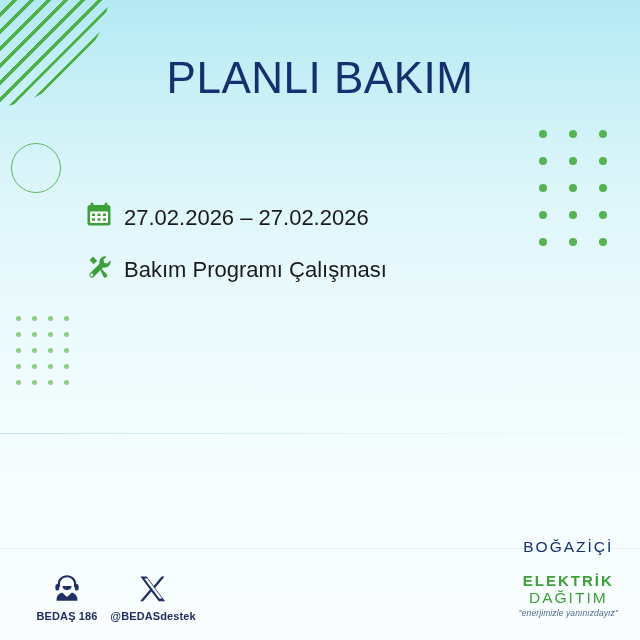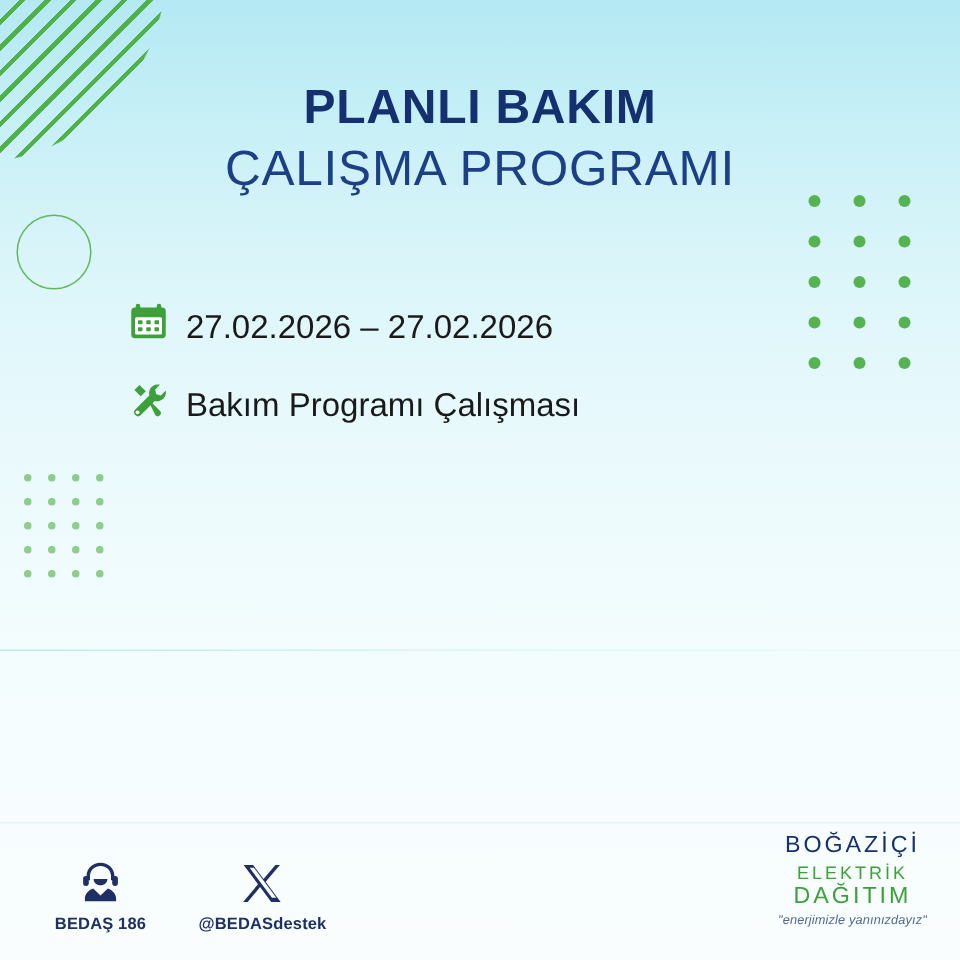--- a/index.html
+++ b/index.html
@@ -75,22 +75,22 @@
     background: linear-gradient(90deg, rgba(150,216,226,.55), rgba(180,226,234,.30) 55%, rgba(200,232,238,.15));
   }
   .divider2 {
     position:absolute; left:0; right:0; top:548px; height:1px;
     background: rgba(186,228,236,.35);
   }
 
   
   .header { position:absolute; left:0; right:0; top:55px; text-align:center; }
   .title-main {
-    font-size:32px;
-    font-weight:bold;
+    font-size:44px;
+    font-weight:normal;
     letter-spacing:.5px;
     color:#15306f;
     line-height:1.05;
   }
   .title-sub {
     margin-top:5px;
     font-size:33px;
     font-weight:normal;
     letter-spacing:.5px;
     color:#1c3f86;
@@ -106,35 +106,35 @@
     color:#1a1a1a;
     line-height:1.45;
     padding-top:2px;
   }
   .row-loc { margin-bottom:0; }
   .row-loc .ico { padding-top:4px; }
   .row-loc .txt { font-size:17.5px; line-height:1.52; }
 
   
   .footer { position:absolute; left:0; right:0; bottom:14px; height:76px; }
-  .contacts { position:absolute; left:24px; bottom:4px; display:flex; gap:22px; }
+  .contacts { position:absolute; left:24px; bottom:4px; display:flex; }
   .contact { width:86px; text-align:center; }
   .contact .cico { height:36px; display:flex; align-items:flex-end; justify-content:center; }
   .contact .clabel {
     margin-top:6px;
     font-size:11px;
     font-weight:bold;
     color:#1f2f63;
     letter-spacing:.1px;
     white-space:nowrap;
   }
 
   .brand { position:absolute; right:22px; bottom:8px; text-align:center; line-height:1.05; }
   .brand .b1 { font-size:15.5px; font-weight:normal; letter-spacing:2.0px; color:#17306d; }
-  .brand .b2 { font-size:12px; font-weight:normal; letter-spacing:2.0px; color:#3ea03a; margin-top:4px; }
+  .brand .b2 { font-size:15px; font-weight:bold; letter-spacing:2.0px; color:#3ea03a; margin-top:18px; }
   .brand .b3 { font-size:15.5px; font-weight:normal; letter-spacing:2.0px; color:#3ea03a; margin-top:1px; }
   .brand .b4 { font-size:8.5px; font-style:italic; color:#4e6a8f; margin-top:3px; letter-spacing:.1px; }
 </style>
 </head>
 <body>
 
 <div id="poster">
 
   <div class="stripes">
     <div class="mask"></div>
@@ -181,21 +181,20 @@
       <span></span>
       <span></span>
       <span></span>
   </div>
 
   <div class="divider"></div>
   <div class="divider2"></div>
 
   <div class="header">
     <div class="title-main">PLANLI BAKIM</div>
-    <div class="title-sub">ÇALIŞMA PROGRAMI</div>
   </div>
 
   <div class="info">
 
     <div class="row">
       <div class="ico">
         <svg width="26" height="26" viewBox="0 0 26 26" aria-hidden="true">
           <rect x="4.5" y="1.5" width="3" height="5.5" rx="1.5" fill="#3ea03a"></rect>
           <rect x="18.5" y="1.5" width="3" height="5.5" rx="1.5" fill="#3ea03a"></rect>
           <rect x="1.5" y="4" width="23" height="20.5" rx="2.5" fill="#3ea03a"></rect>

